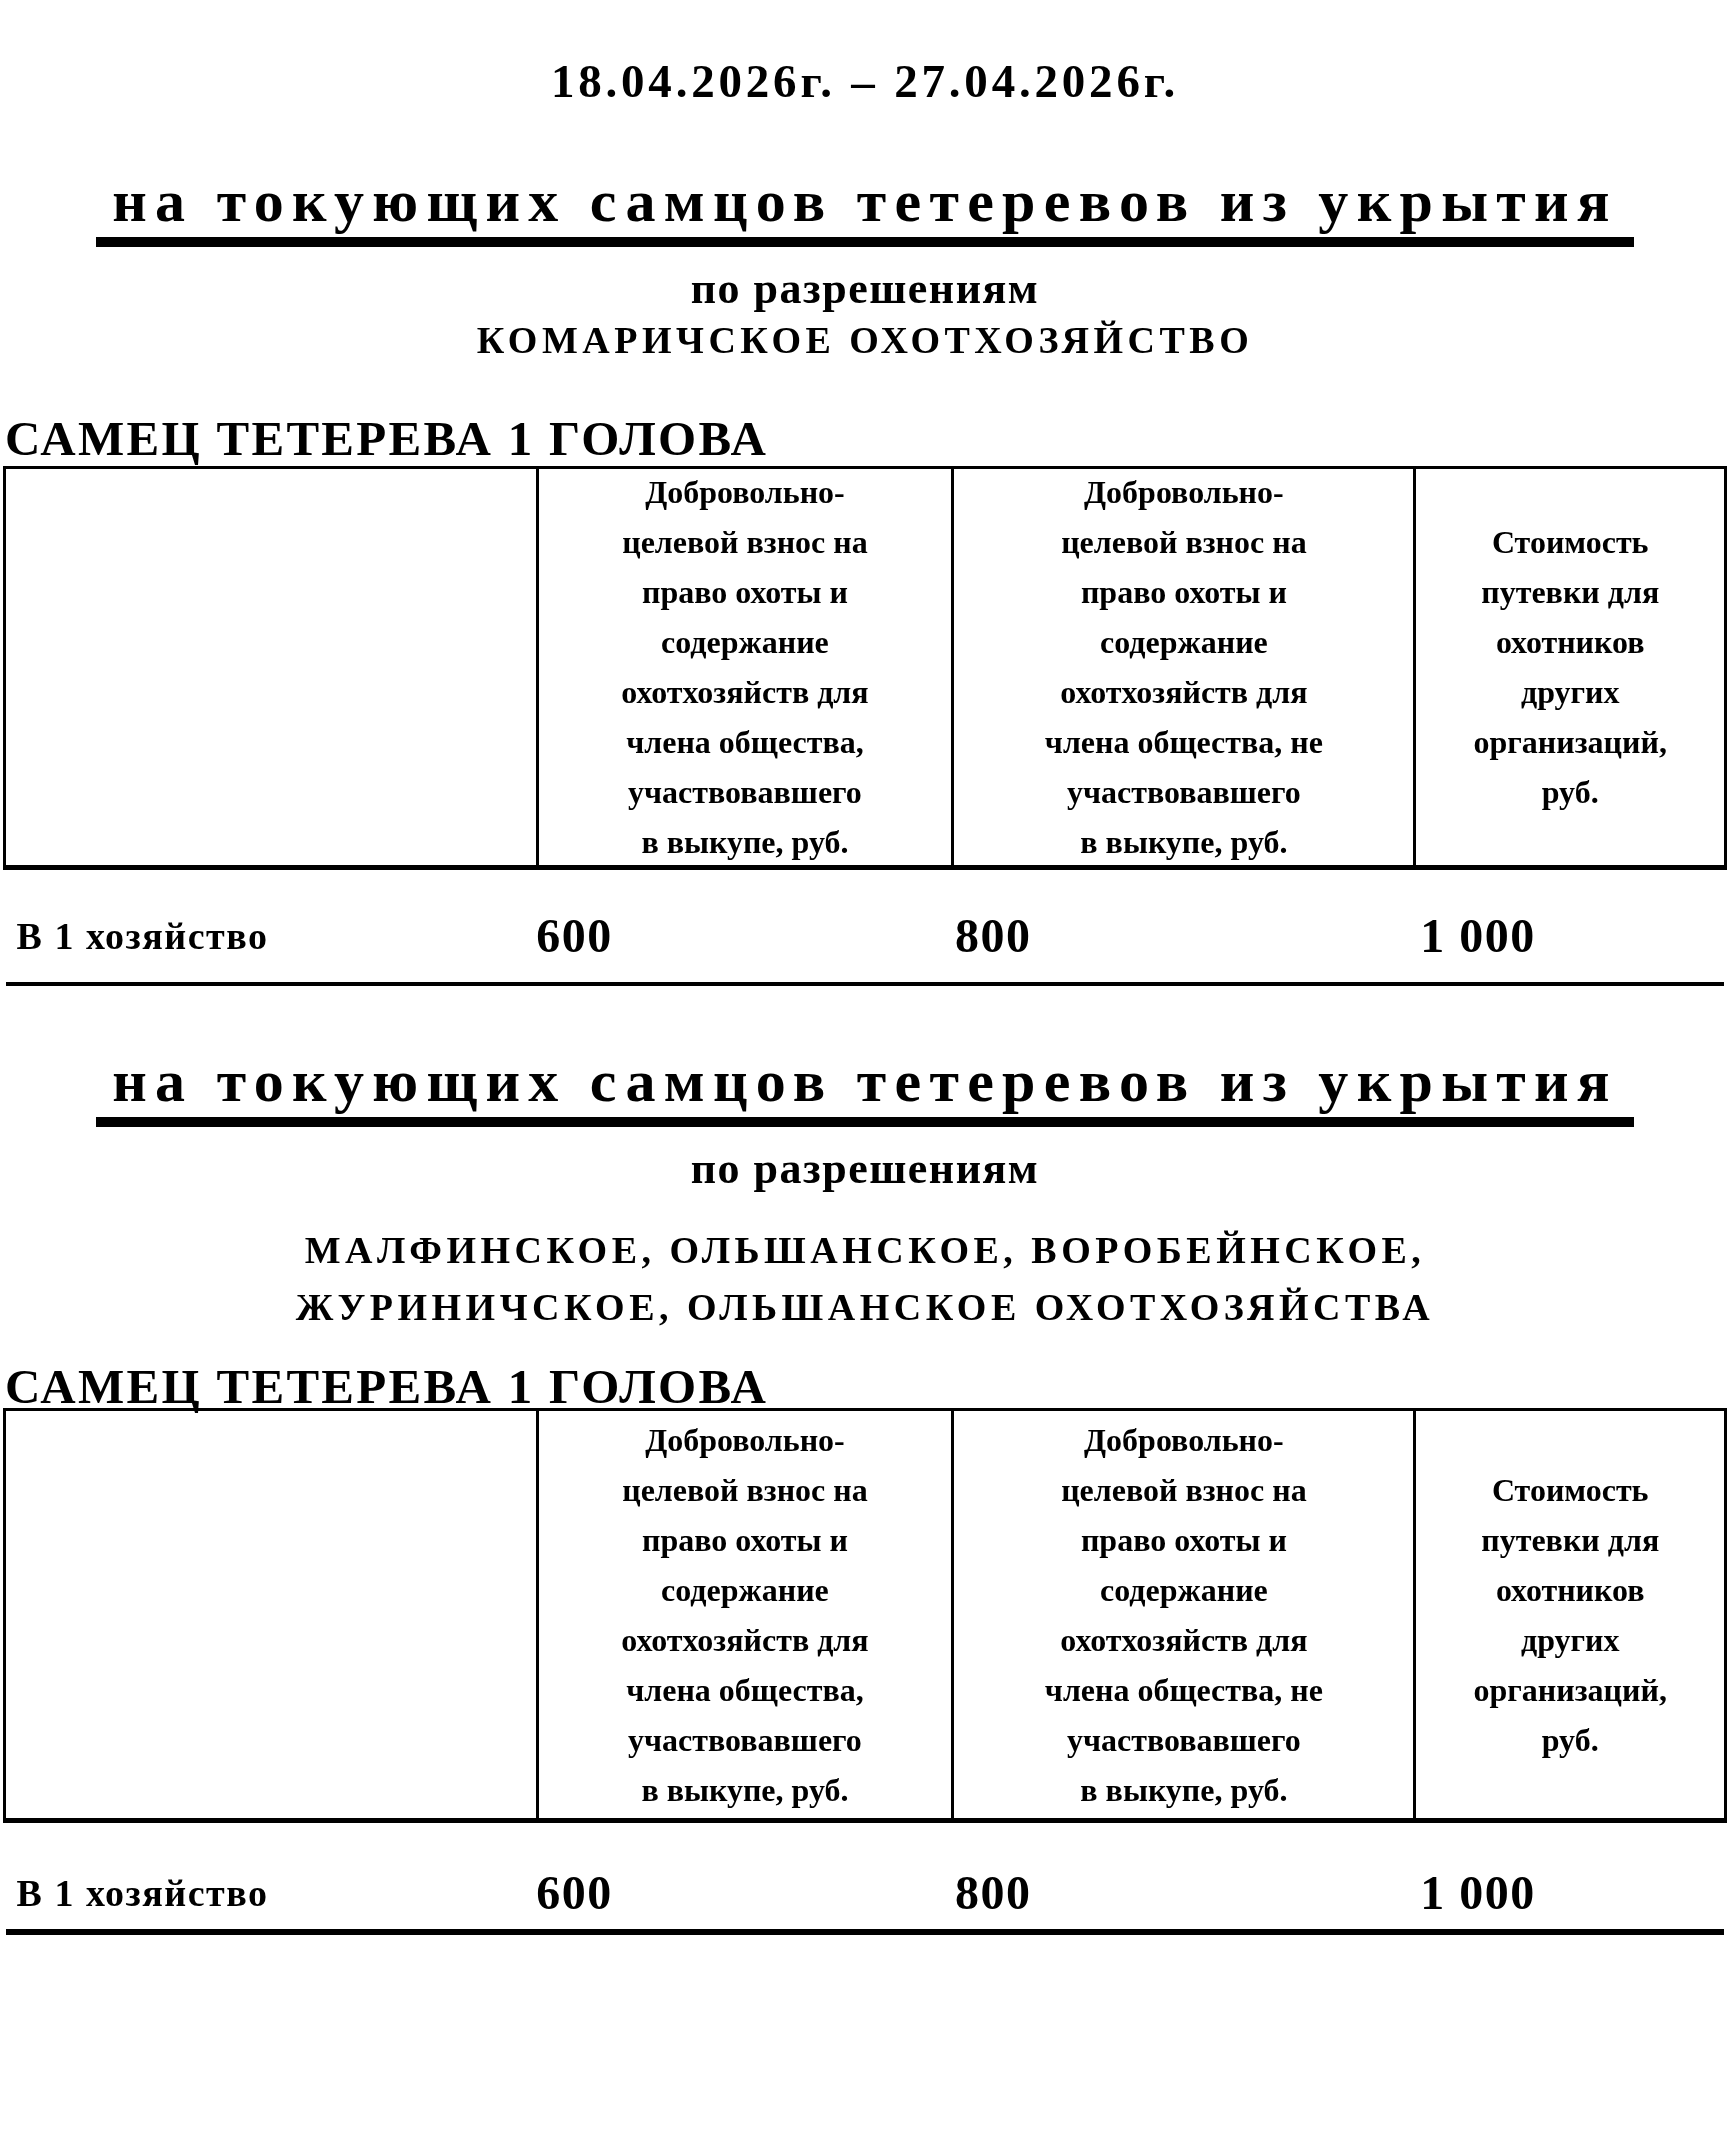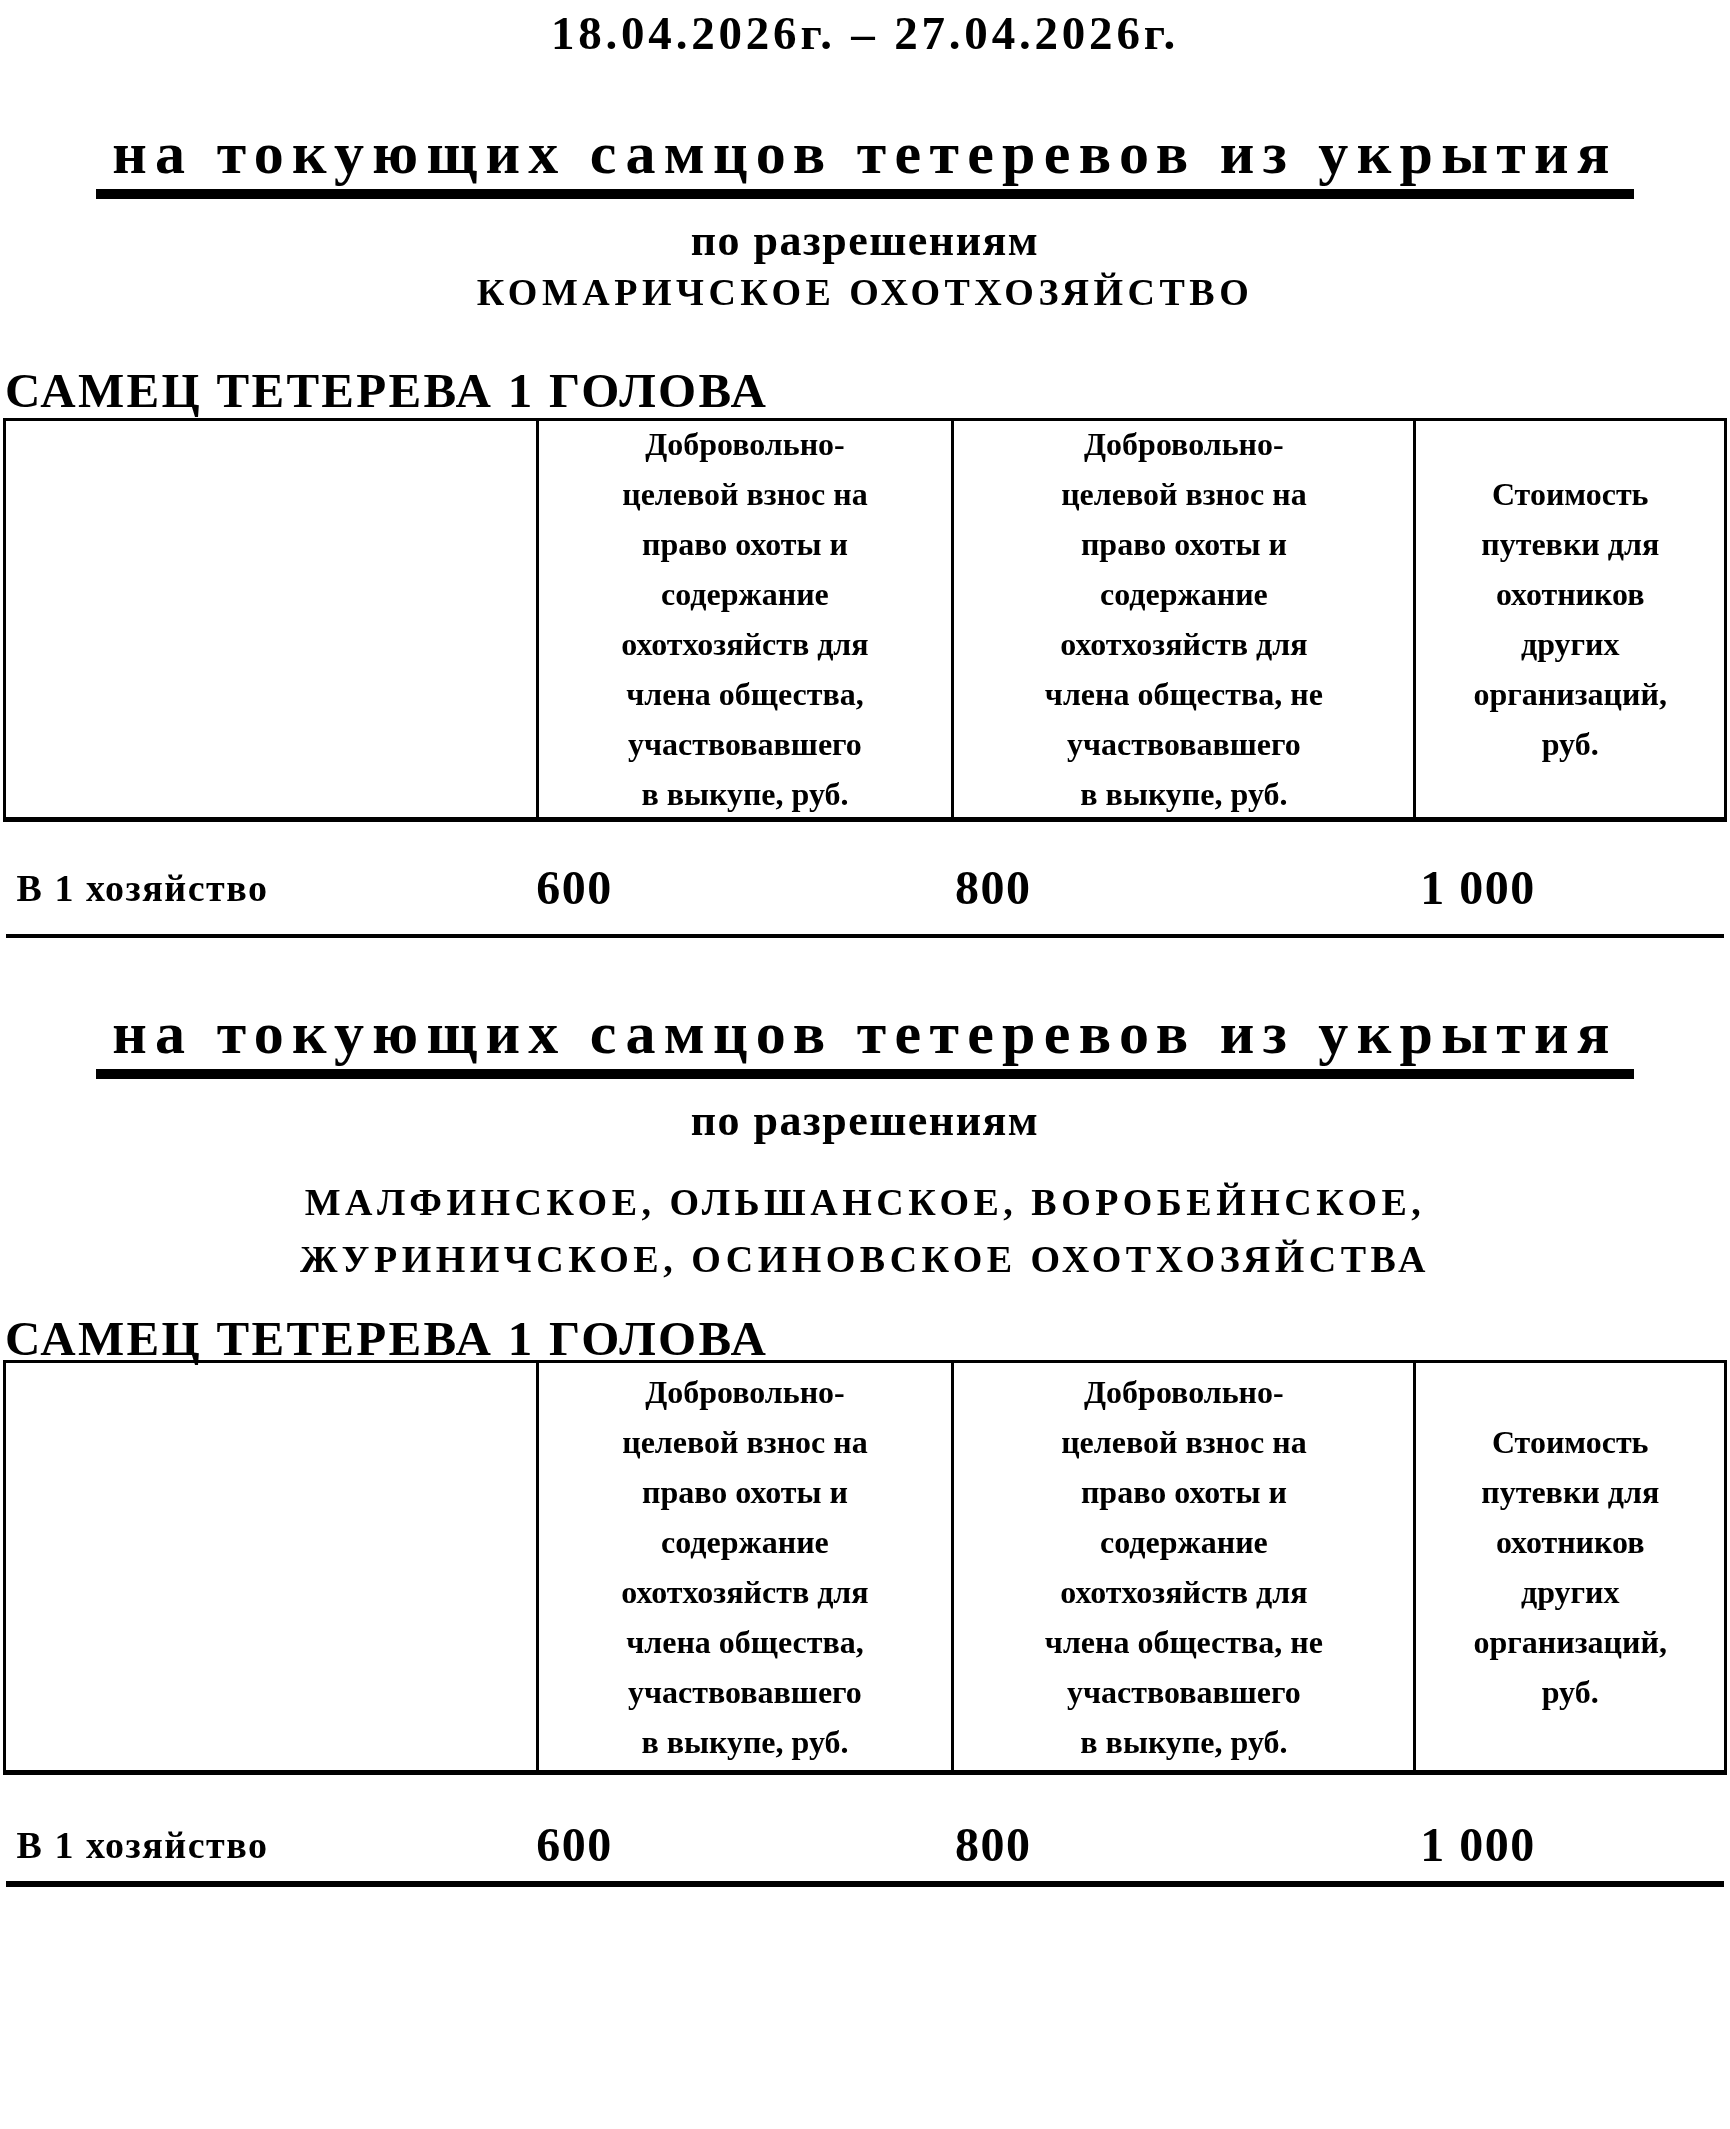--- a/index.html
+++ b/index.html
@@ -11,21 +11,21 @@
     overflow:hidden;
   }
   .section { width:1730px; }
 
   .date {
     text-align:center;
     font-size:47px; line-height:57px;
     letter-spacing:3.8px;
     white-space:nowrap;
   }
-  .s1 .date { padding-top:4.5px; }
+  .s1 .date { padding-top:4.5px;margin-top:48px; }
   .s2 .date { margin-top:182px; }
 
   .title-wrap { text-align:center; }
   .s1 .title-wrap { margin-top:59px; }
   .s2 .title-wrap { margin-top:63px; }
   .hunt-title {
     display:inline-block;
     font-size:60px; line-height:65px;
     letter-spacing:8.3px;
     white-space:nowrap;
@@ -164,21 +164,21 @@
 <div class="section s2">
 
   <div class="title-wrap">
     <span class="hunt-title">на токующих самцов тетеревов из укрытия</span>
   </div>
 
   <div class="subtitle">по разрешениям</div>
 
   <div class="farms">
     <div>МАЛФИНСКОЕ, ОЛЬШАНСКОЕ, ВОРОБЕЙНСКОЕ,</div>
-    <div>ЖУРИНИЧСКОЕ, ОСИНОВСКОЕ ОХОТХОЗЯЙСТВА</div>
+    <div>ЖУРИНИЧСКОЕ, ОЛЬШАНСКОЕ ОХОТХОЗЯЙСТВА</div>
   </div>
 
   <div class="animal">САМЕЦ ТЕТЕРЕВА 1 ГОЛОВА</div>
 
   <div class="ptable">
     <div class="cell c0"></div>
     <div class="cell c1">Добровольно-
 целевой взнос на
 право охоты и
 содержание

